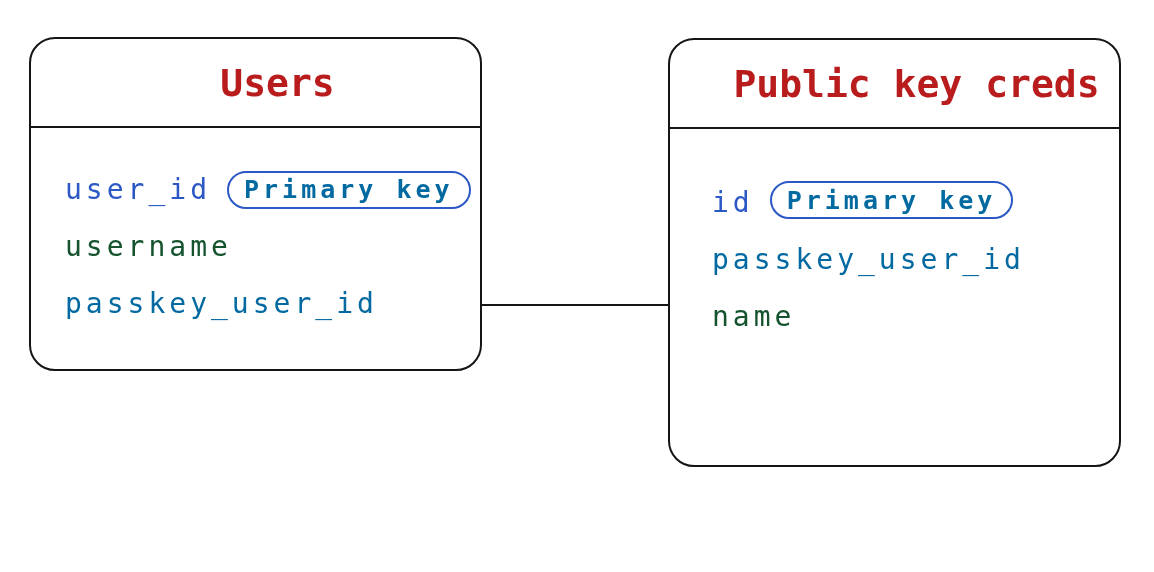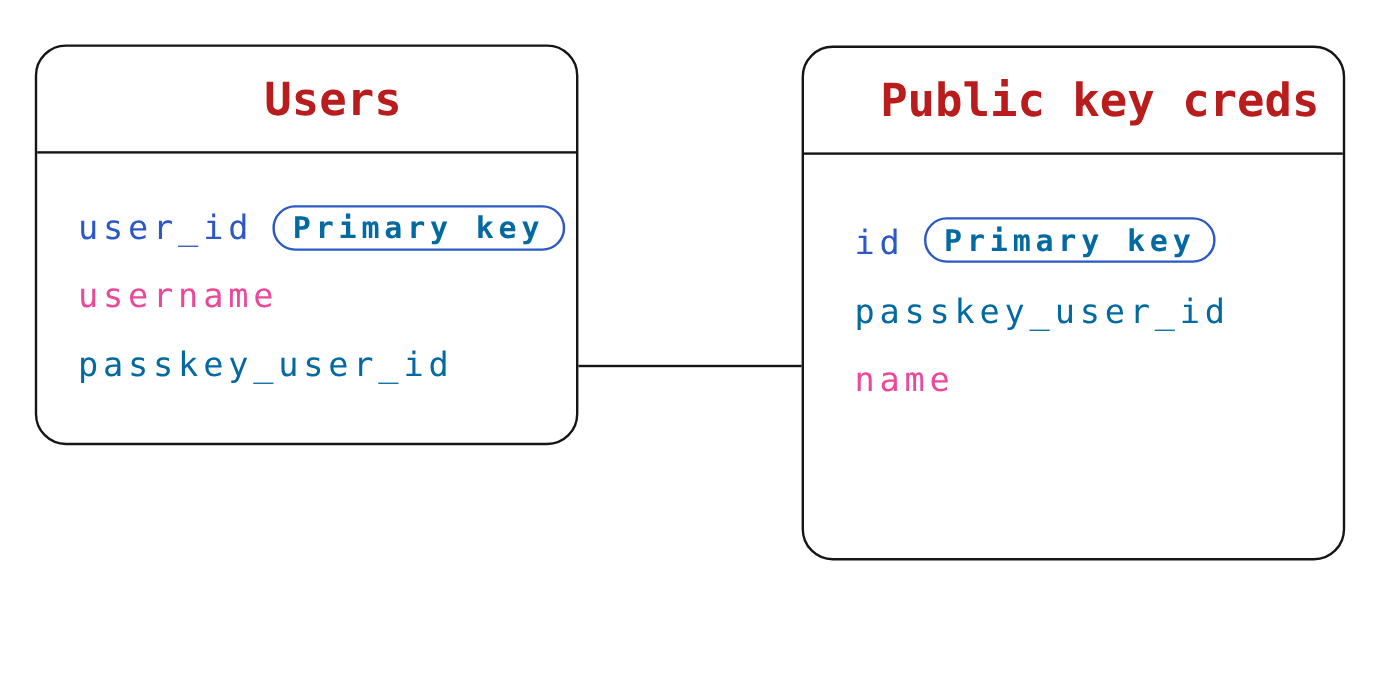--- a/index.html
+++ b/index.html
@@ -57,21 +57,21 @@
     height: 57px;
     display: flex;
     align-items: center;
     white-space: nowrap;
   }
   .entity-users .field-row { padding-left: 34px; }
   .entity-creds .field-row { padding-left: 42px; align-items: flex-end; }
   .field-name {
     font-size: 28px;
     letter-spacing: 4px;
-    color: #ec4899;
+    color: #14532d;
   }
   .field-name.pk { color: #2b58c4; }
   .field-name.fk { color: #0369a1; }
   .pk-pill {
     display: inline-flex;
     align-items: center;
     justify-content: center;
     margin-left: 16px;
     height: 38px;
     padding: 0 15px;

